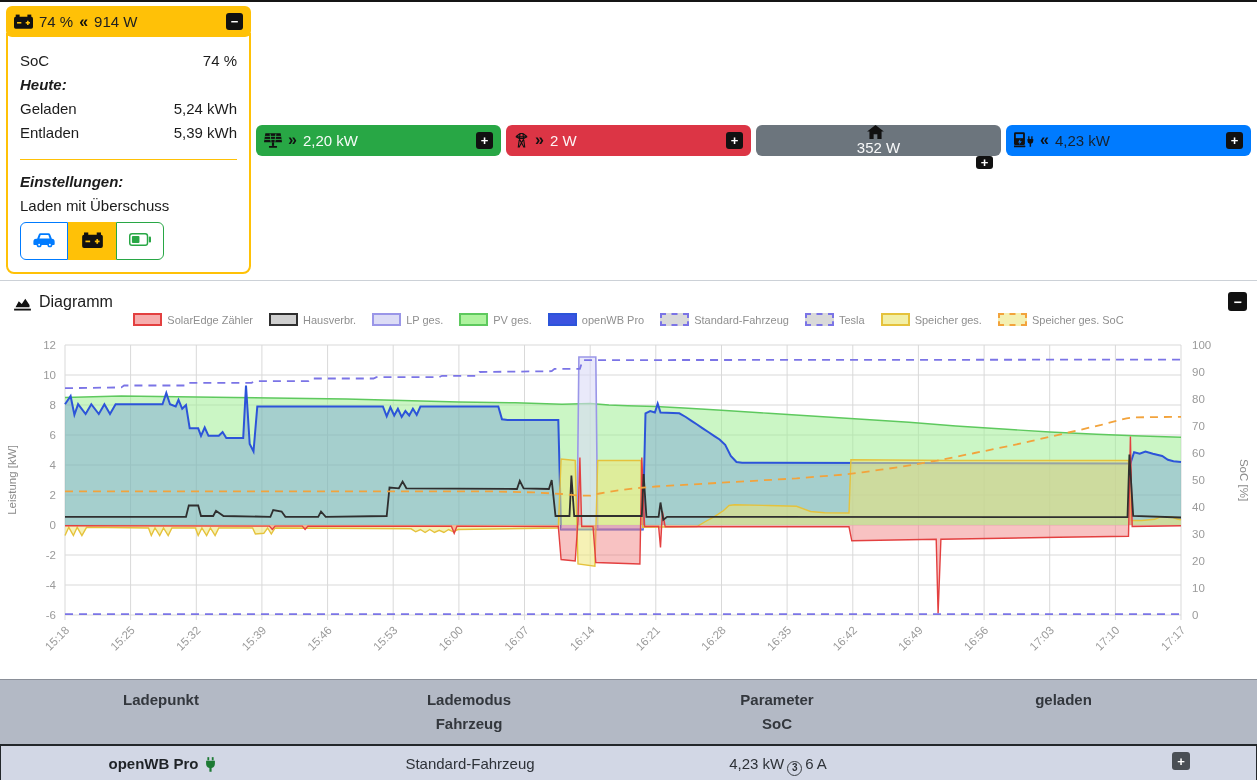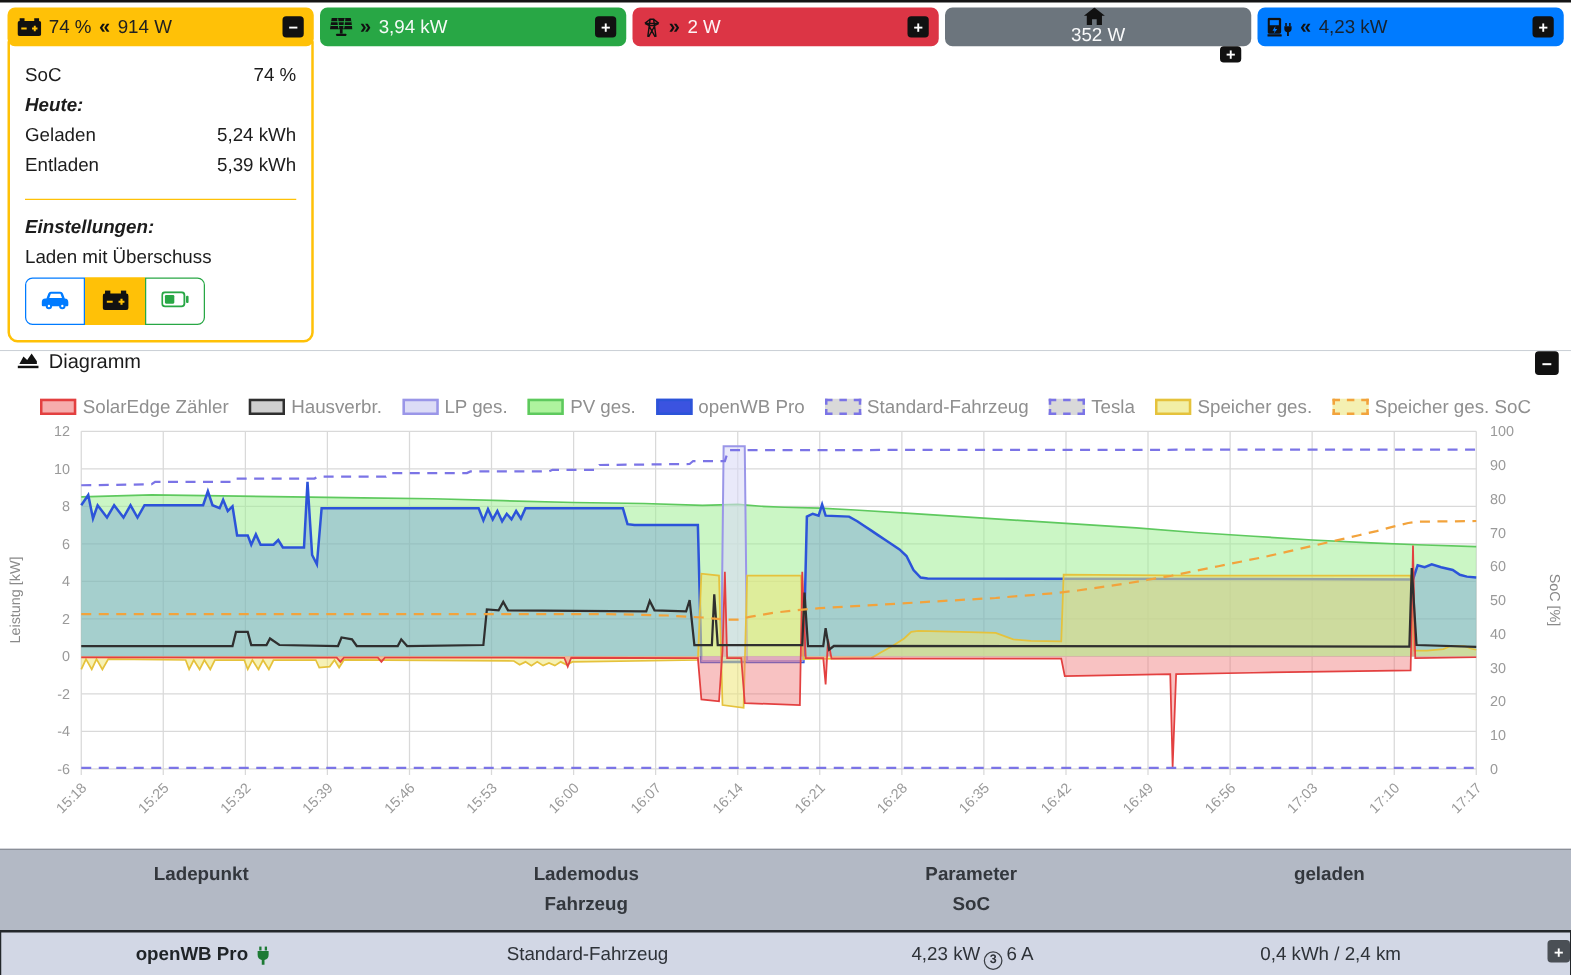--- a/index.html
+++ b/index.html
@@ -5,21 +5,21 @@
   * { box-sizing: border-box; margin: 0; padding: 0; }
   html,body { width: 1257px; }
   body {
     font-family: "Liberation Sans", sans-serif;
     background: #fff;
     color: #212529;
     border-top: 2px solid #151515;
     overflow: hidden;
   }
   
-  .cards-row { display: flex; gap: 5px; padding: 4px 6px 0 6px; }
+  .cards-row { display: flex; gap: 5px; padding: 4px 6px 0 6px; align-items: center; }
   .card-col { flex: 1 1 0; min-width: 0; }
   .status-card {
     height: 31px; border-radius: 6px; display: flex; align-items: center;
     padding: 0 8px; font-size: 15px; position: relative; z-index: 2; cursor: pointer;
   }
   .status-card .ic { display: inline-flex; margin-right: 6px; color: #111; }
   .status-card .chev { font-weight: bold; color: #111; margin-right: 6px; font-size: 16px; }
   .status-card .val { white-space: nowrap; }
   .sq-btn {
     margin-left: auto; width: 17px; height: 17px; border-radius: 3px;
@@ -46,28 +46,28 @@
   .mode-btn {
     width: 48px; height: 38px; background: #fff; border: 1px solid transparent;
     display: inline-flex; align-items: center; justify-content: center; cursor: pointer;
   }
   .mode-btn.car { border-color: #007bff; color: #007bff; border-radius: 6px 0 0 6px; }
   .mode-btn.batt { background: #ffc107; color: #111; border-color: #ffc107; }
   .mode-btn.batt-half { border-color: #28a745; color: #28a745; border-radius: 0 6px 6px 0; }
   
   .diagram-section { margin-top: 6px; border-top: 1px solid #ccd1d7; }
   .diagram-header {
-    height: 30px; display: flex; align-items: flex-start; padding: 0 10px 0 14px;
+    height: 30px; display: flex; align-items: flex-end; padding: 0 10px 0 14px;
     font-size: 16px; color: #1b1b1b; background: #fff;
   }
   .diagram-header .ic { display: inline-flex; margin-right: 8px; color: #111; }
   .diagram-header .sq-btn { width: 19px; height: 19px; font-size: 14px; }
   #chart-legend {
-    display: flex; justify-content: center; align-items: center; gap: 16px;
-    height: 24px; margin-top: 2px; font-size: 15px; color: #8f8f8f; white-space: nowrap;
+    display: flex; justify-content: center; align-items: flex-start; gap: 16px;
+    height: 24px; margin-top: 2px; font-size: 11px; color: #8f8f8f; white-space: nowrap;
   }
   .lg-item { display: inline-flex; align-items: center; gap: 5px; }
   .lg-box { width: 29px; height: 13px; display: inline-block; }
   #chart-wrap { width: 1023px; height: 336px; }
   
   .cp-table { margin-top: 6px; font-size: 15px; }
   .cp-grid { display: grid; grid-template-columns: 308px 308px 308px 265px 1fr; align-items: start; text-align: center; }
   .cp-thead { background: #b3b9c5; color: #33373d; font-weight: bold; border-top: 1px solid #8a8f98; padding: 8px 0 8px 0; }
   .cp-thead .cell, .cp-tbody .cell { padding: 0 0 0 14px; line-height: 24px; }
   .cp-tbody {
@@ -177,21 +177,21 @@
               <path d="M1.5 0 h17 l1.5 10 H0 Z"></path>
               <rect x="8.8" y="10" width="2.4" height="4"></rect>
               <rect x="5.5" y="14" width="9" height="2" rx="0.5"></rect>
             </g>
             <g stroke="#28a745" stroke-width="1" fill="none">
               <path d="M6.8 0.5 l1 9 M13.2 0.5 l-1 9 M0.9 3.4 h18.2 M0.4 6.8 h19.2"></path>
             </g>
           </svg>
       </span>
       <span class="chev">»</span>
-      <span class="val">3,94 kW</span>
+      <span class="val">2,20 kW</span>
       <span class="sq-btn">+</span>
     </div>
   </div>
 
   <div class="card-col">
     <div class="status-card card-grid">
       <span class="ic">
         <svg viewBox="0 0 16 17" width="15" height="16" fill="none" stroke="currentColor" stroke-width="1.2">
             <path d="M4.5 16.5 L6.5 1.5 h3 L11.5 16.5 M6.5 1.5 L2 5 M9.5 1.5 L14 5 M2 5 h12 M5.8 6.8 h4.4 M5.4 6.8 L10.8 16.5 M10.6 6.8 L5.2 16.5 M2 5 l3.8 1.8 M14 5 l-3.8 1.8"></path>
           </svg>
@@ -407,20 +407,17 @@
       <div>Standard-Fahrzeug</div>
     </div>
     <div class="cell">
       <div>
         <span>4,23 kW</span><span class="phase-badge">3</span><span>6 A</span>
       </div>
       <div>
         <span>0 %</span><span class="refresh-ic">↻</span>
       </div>
     </div>
-    <div class="cell">
-      <div>0,4 kWh / 2,4 km</div>
-    </div>
     <div class="cell cell-btn">
       <span class="sq-btn">+</span>
     </div>
   </div>
 </div>
 
 </body></html>

